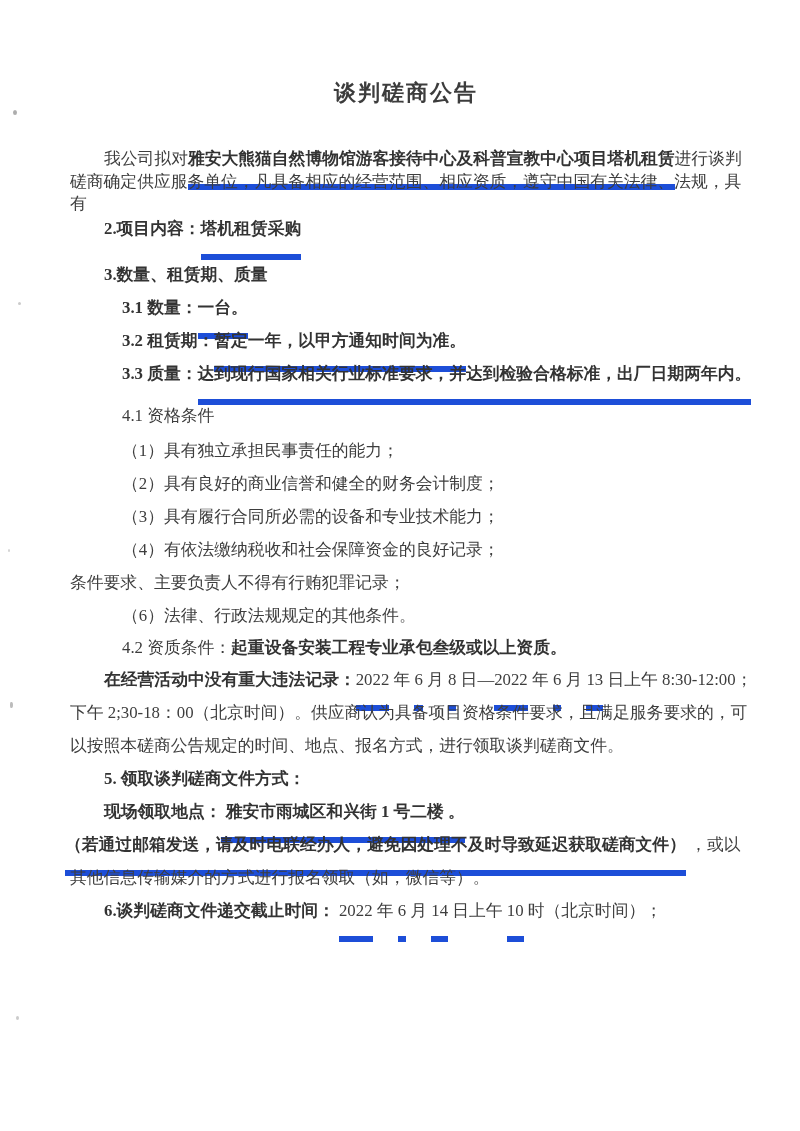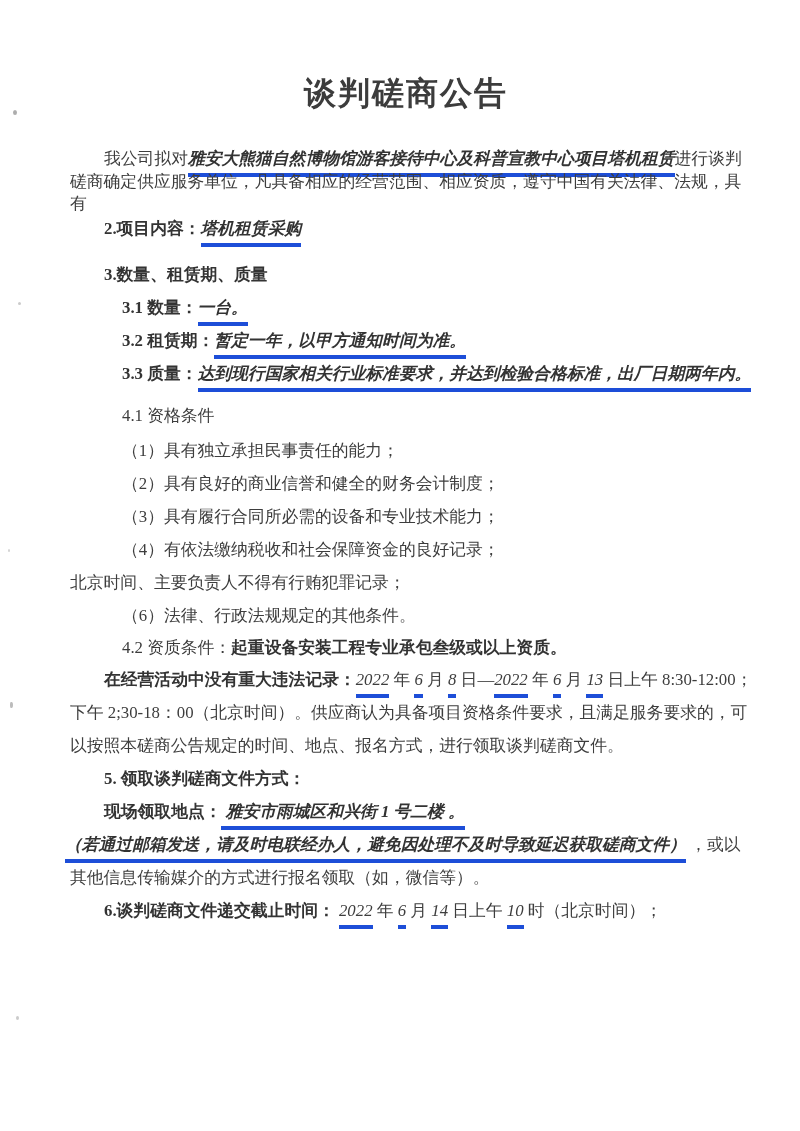--- a/index.html
+++ b/index.html
@@ -13,39 +13,39 @@
   }
   .page{
     width:800px;height:1131px;
     padding:0 58px 0 70px;
     box-sizing:border-box;
     position:relative;
   }
   .doc-title{
     margin-top:72px;
     text-align:center;
-    font-size:32px;
+    font-size:22px;
     line-height:42px;
     font-weight:700;
     color:#3c3c3c;
     letter-spacing:2px;
   }
   .line{
     font-size:16.8px;
     line-height:33px;
     white-space:nowrap;
   }
   .intro .line{line-height:22.5px;white-space:normal;}
   .intro{margin-top:34px;}
   .ind-1{padding-left:34px;}   
   .ind-2{padding-left:52px;}   
   .ind-neg{margin-left:-5px;}
   .tight{line-height:25px;}
   .b{font-weight:700;color:#333333;}
-  .u{border-bottom:4px solid #1d4ed8;padding-bottom:5px;font-style:italic;}
+  .u{border-bottom:6px solid #1d4ed8;padding-bottom:16px;}
   .dim{color:#9a9a9a;}
   .mt-item3{margin-top:17px;}
   .mt-sec4{margin-top:-6px;}
   .mt-41{margin-top:9px;}
   .mt-c1{margin-top:2px;}
   .mt-c5{margin-top:1px;}
   .mt-42{margin-top:-1px;}
   .mt-signup{margin-top:-1px;}
   .mt-items{margin-top:10px;}
   
@@ -71,21 +71,21 @@
   <div class="line ind-2"><span class="b">3.2 租赁期：</span><span class="b u">暂定一年，以甲方通知时间为准。</span></div>
   <div class="line ind-2"><span class="b">3.3 质量：</span><span class="b u">达到现行国家相关行业标准要求，并达到检验合格标准，出厂日期两年内。</span></div>
 
 
   <div class="line ind-2 mt-41">4.1 资格条件</div>
 
   <div class="line ind-2 mt-c1">（1）具有独立承担民事责任的能力；</div>
   <div class="line ind-2">（2）具有良好的商业信誉和健全的财务会计制度；</div>
   <div class="line ind-2">（3）具有履行合同所必需的设备和专业技术能力；</div>
   <div class="line ind-2">（4）有依法缴纳税收和社会保障资金的良好记录；</div>
-  <div class="line">北京时间、主要负责人不得有行贿犯罪记录；</div>
+  <div class="line">条件要求、主要负责人不得有行贿犯罪记录；</div>
   <div class="line ind-2">（6）法律、行政法规规定的其他条件。</div>
 
   <div class="line ind-2 mt-42"><span>4.2 资质条件：</span><span class="b">起重设备安装工程专业承包叁级或以上资质。</span></div>
 
   <div class="line ind-1 mt-signup"><span class="b">在经营活动中没有重大违法记录：</span><span class="u">2022</span><span> 年 </span><span class="u">6</span><span> 月 </span><span class="u">8</span><span> 日—</span><span class="u">2022</span><span> 年 </span><span class="u">6</span><span> 月 </span><span class="u">13</span><span> 日上午 8:30-12:00；</span></div>
   <div class="line">下午 2;30-18：00（北京时间）。供应商认为具备项目资格条件要求，且满足服务要求的，可</div>
   <div class="line">以按照本磋商公告规定的时间、地点、报名方式，进行领取谈判磋商文件。</div>
 
   <div class="line ind-1"><span class="b">5.  领取谈判磋商文件方式：</span></div>
 

